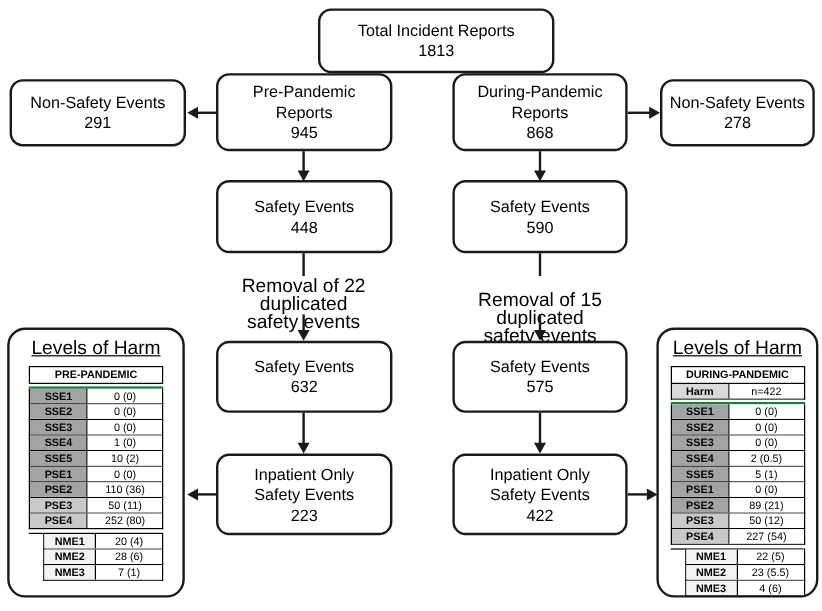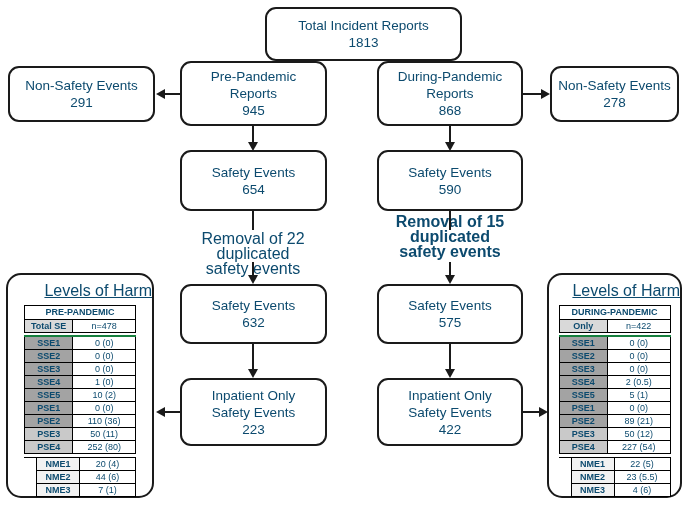--- a/index.html
+++ b/index.html
@@ -1,18 +1,18 @@
 <!DOCTYPE html>
 <html><head>
 <meta charset="utf-8">
 <style>
   html,body { margin:0; padding:0; background:#ffffff; }
   .canvas {
     position:relative; width:685px; height:509px; background:#ffffff;
-    font-family:"Liberation Sans", sans-serif; color:#0c4a6e;
+    font-family:"Liberation Sans", sans-serif; color:#000000;
     overflow:hidden;
   }
   
   .fbox {
     position:absolute; box-sizing:border-box;
     border:2px solid #1a1a1a; border-radius:11px; background:#fff;
     display:flex; flex-direction:column; justify-content:center; align-items:center;
     text-align:center; font-size:13.5px; line-height:17px; white-space:pre-line;
   }
   .fbox .bt { white-space:pre-line; }
@@ -25,21 +25,21 @@
   
   .note {
     position:absolute; text-align:center; font-size:16px; line-height:15px; background:#fff;
   }
   
   .harm {
     position:absolute; box-sizing:border-box; background:#fff;
     border:2px solid #1a1a1a; border-radius:15px;
   }
   .harm-title {
-    text-align:right; margin-top:7px; font-size:16px; text-decoration:underline;
+    text-align:center; margin-top:7px; font-size:16px; text-decoration:underline;
   }
   .harm-table { width:112px; margin:5px auto 0; font-size:9px; }
   .h-header {
     box-sizing:border-box; border:1px solid #000; height:15px; line-height:13px;
     text-align:center; font-weight:bold; font-size:9px; background:#fff;
   }
   .hrow {
     display:flex; box-sizing:border-box; border:1px solid #000; border-top:none; height:13px;
   }
   .cell { box-sizing:border-box; line-height:12px; text-align:center; overflow:hidden; }
@@ -79,31 +79,31 @@
     <div>868</div>
   </div>
 
   <div class="fbox" style="left:550px; top:66px; width:129px; height:56px;">
     <div class="bt">Non-Safety Events</div>
     <div>278</div>
   </div>
 
   <div class="fbox" style="left:180px; top:150px; width:147px; height:61px;">
     <div class="bt">Safety Events</div>
-    <div>654</div>
+    <div>448</div>
   </div>
 
   <div class="fbox" style="left:377px; top:150px; width:146px; height:61px;">
     <div class="bt">Safety Events</div>
     <div>590</div>
   </div>
 
   <div class="note" style="left:174px; top:231px; width:158px; white-space:pre-line;">Removal of 22 duplicated
 safety events</div>
-  <div class="note" style="left:371px; top:214px; width:158px; white-space:pre-line;font-weight:bold;">Removal of 15 duplicated
+  <div class="note" style="left:371px; top:243px; width:158px; white-space:pre-line;">Removal of 15 duplicated
 safety events</div>
 
   <div class="fbox" style="left:180px; top:284px; width:147px; height:60px;">
     <div class="bt">Safety Events</div>
     <div>632</div>
   </div>
 
   <div class="fbox" style="left:377px; top:284px; width:146px; height:60px;">
     <div class="bt">Safety Events</div>
     <div>575</div>
@@ -150,24 +150,20 @@
   <div class="ln" style="left:164px; top:411px; width:16px; height:2px;"></div>
   <div class="arr left" style="left:156px; top:407px;"></div>
 
   <div class="ln" style="left:523px; top:411px; width:17px; height:2px;"></div>
   <div class="arr right" style="left:539px; top:407px;"></div>
 
   <div class="harm" style="left:6px; top:273px; width:148px; height:225px;">
     <div class="harm-title">Levels of Harm</div>
     <div class="harm-table">
       <div class="h-header">PRE-PANDEMIC</div>
-      <div class="hrow">
-        <div class="cell lab shade-total">Total SE</div>
-        <div class="cell val">n=478</div>
-      </div>
       <div class="rows-block">
 
           <div class="hrow">
             <div class="cell lab shade-dark">SSE1</div>
             <div class="cell val">0 (0)</div>
           </div>
 
           <div class="hrow">
             <div class="cell lab shade-dark">SSE2</div>
             <div class="cell val">0 (0)</div>
@@ -210,37 +206,37 @@
         </div>
       <div class="nme-block">
 
           <div class="hrow">
             <div class="cell lab shade-light">NME1</div>
             <div class="cell val">20 (4)</div>
           </div>
 
           <div class="hrow">
             <div class="cell lab shade-light">NME2</div>
-            <div class="cell val">44 (6)</div>
+            <div class="cell val">28 (6)</div>
           </div>
 
           <div class="hrow">
             <div class="cell lab shade-light">NME3</div>
             <div class="cell val">7 (1)</div>
           </div>
         </div>
     </div>
   </div>
 
   <div class="harm" style="left:547px; top:273px; width:135px; height:225px;">
     <div class="harm-title">Levels of Harm</div>
     <div class="harm-table">
       <div class="h-header">DURING-PANDEMIC</div>
       <div class="hrow">
-        <div class="cell lab shade-total">Only</div>
+        <div class="cell lab shade-total">Harm</div>
         <div class="cell val">n=422</div>
       </div>
       <div class="rows-block">
 
           <div class="hrow">
             <div class="cell lab shade-dark">SSE1</div>
             <div class="cell val">0 (0)</div>
           </div>
 
           <div class="hrow">

